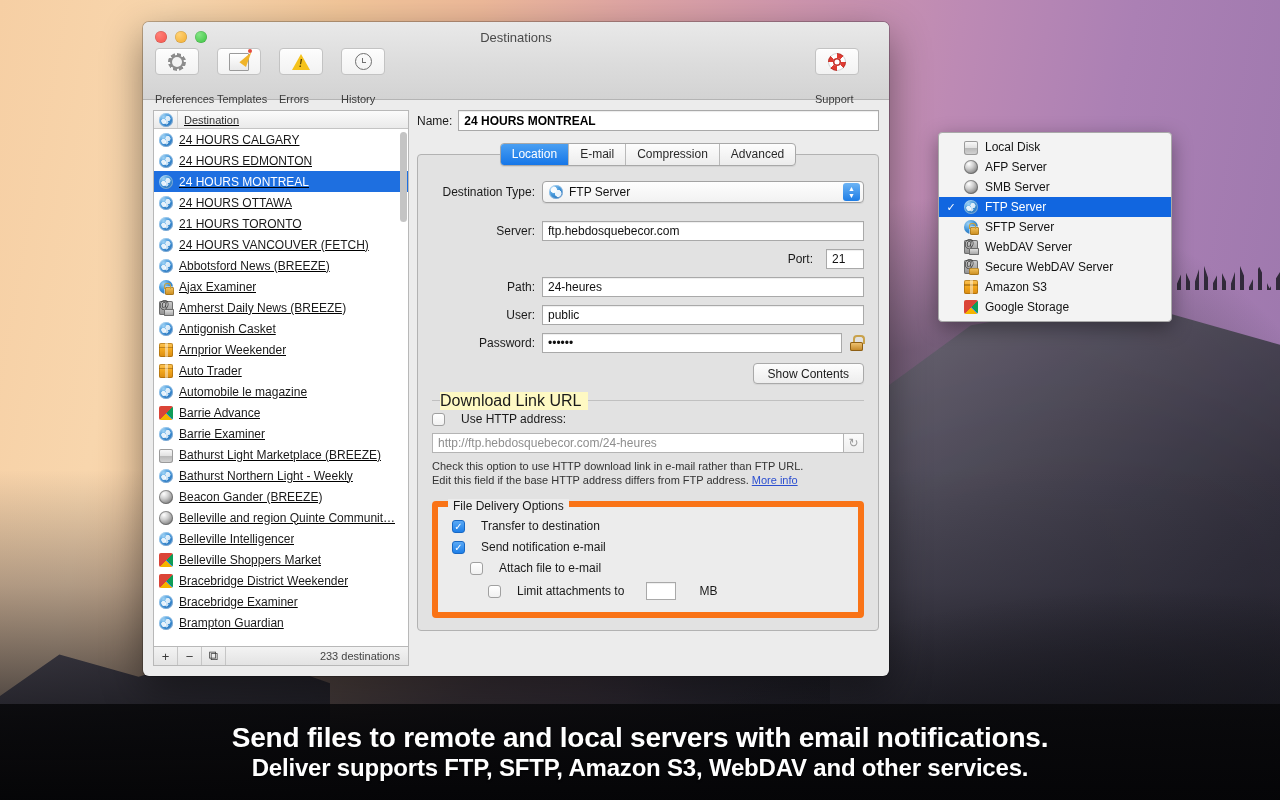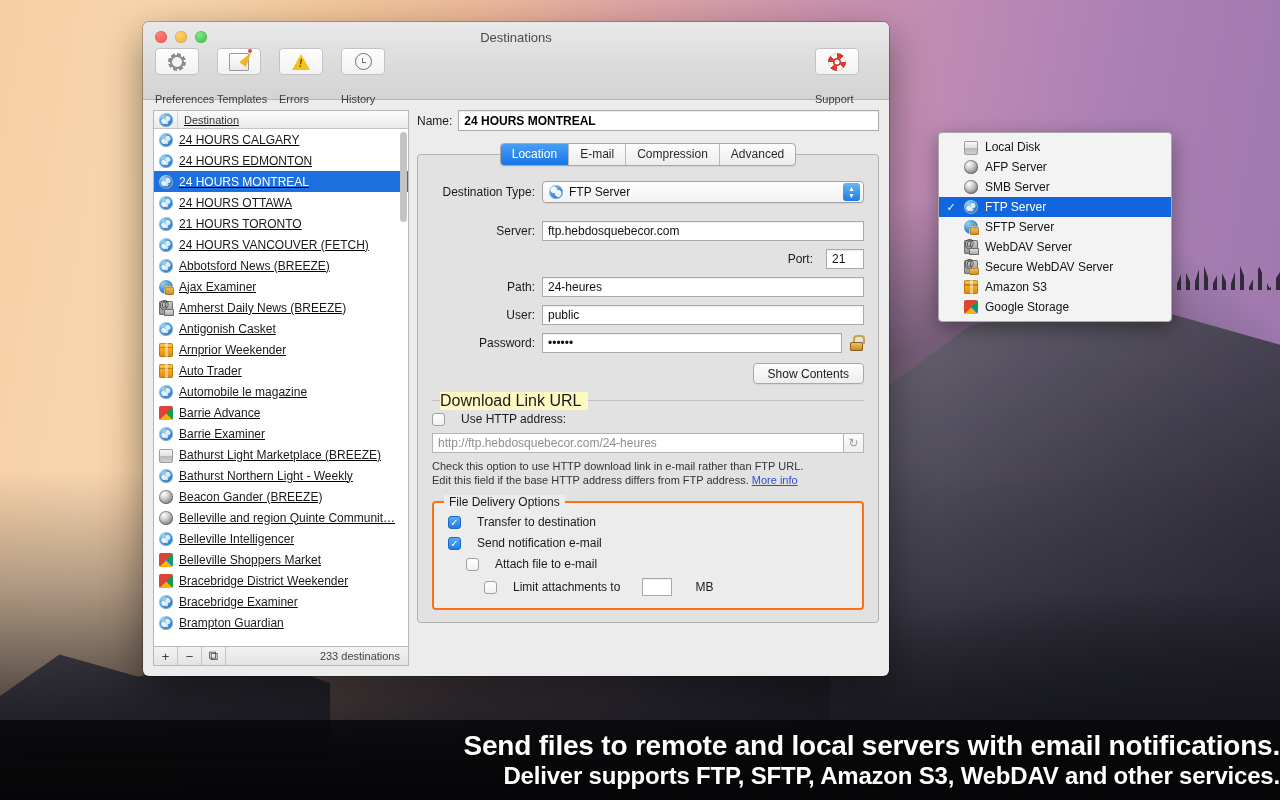--- a/index.html
+++ b/index.html
@@ -53,23 +53,23 @@
     background: linear-gradient(140deg, #54515e, #24232c);
   }
   #treeline {
     position: absolute; left: 1150px; top: 250px; width: 130px; height: 40px;
     background: repeating-linear-gradient(90deg, rgba(30,28,38,.85) 0 4px, rgba(30,28,38,0) 4px 9px);
     clip-path: polygon(0 100%, 4% 40%, 9% 95%, 14% 30%, 20% 90%, 26% 45%, 33% 95%, 40% 25%, 47% 92%, 54% 48%, 61% 96%, 68% 30%, 76% 94%, 84% 42%, 92% 96%, 100% 55%, 100% 100%);
   }
 
   
   #caption-band {
-    position: absolute; left: 0; right: 0; bottom: 0; height: 80px;
+    position: absolute; left: 0; right: 0; bottom: 0; height: 96px;
     background: linear-gradient(to bottom, rgba(8,8,10,.86), rgba(5,5,7,.97));
-    display: flex; flex-direction: column; align-items: flex-end; justify-content: center;
+    display: flex; flex-direction: column; align-items: center; justify-content: center;
     gap: 0;
   }
   #caption-line1 {
     color: #fff; font-size: 28px; font-weight: bold; letter-spacing: -.2px;
     text-shadow: 0 1px 2px rgba(0,0,0,.7);
   }
   #caption-line2 {
     color: #fff; font-size: 24px; font-weight: bold; letter-spacing: -.2px;
     text-shadow: 0 1px 2px rgba(0,0,0,.7);
   }
@@ -276,21 +276,21 @@
   #url-refresh {
     width: 20px; height: 20px; border: 1px solid #b4b4b4; border-left: none;
     background: linear-gradient(to bottom,#fbfbfb,#eee);
     display: flex; align-items: center; justify-content: center; color: #9a9a9a; font-size: 12px;
   }
   .hint { font-size: 11px; color: #333; margin-top: 6px; line-height: 14px; }
   #more-info-link { color: #2c4fd0; text-decoration: underline; }
 
   
   #delivery-box {
-    margin-top: 14px; border: 2px solid #f97316; border-radius: 4px;
+    margin-top: 14px; border: 6px solid #f97316; border-radius: 4px;
     padding: 12px 28px 12px 14px; position: relative; background: #ececec;
   }
   #delivery-title {
     position: absolute; top: -8px; left: 10px; background: #ececec; padding: 0 5px;
     font-size: 12px; color: #1a1a1a;
   }
   #delivery-box .check-row { margin-bottom: 7px; }
   #delivery-box .check-row:last-child { margin-bottom: 0; }
   .indent1 { margin-left: 18px; }
   .indent2 { margin-left: 36px; }

